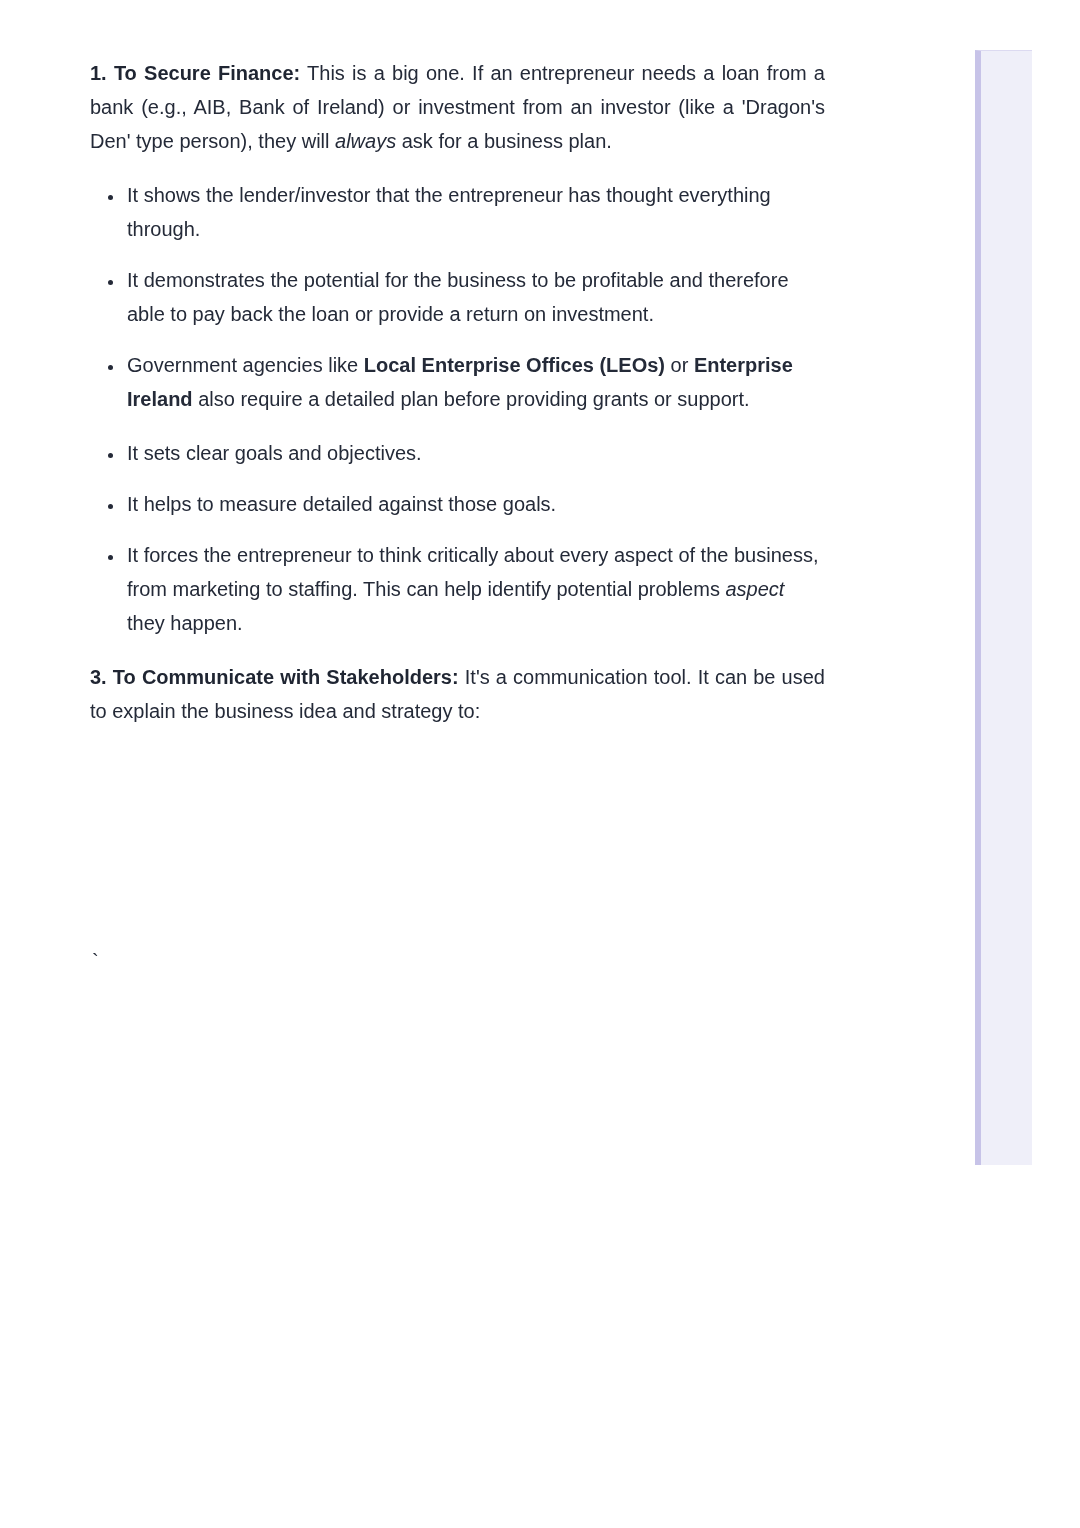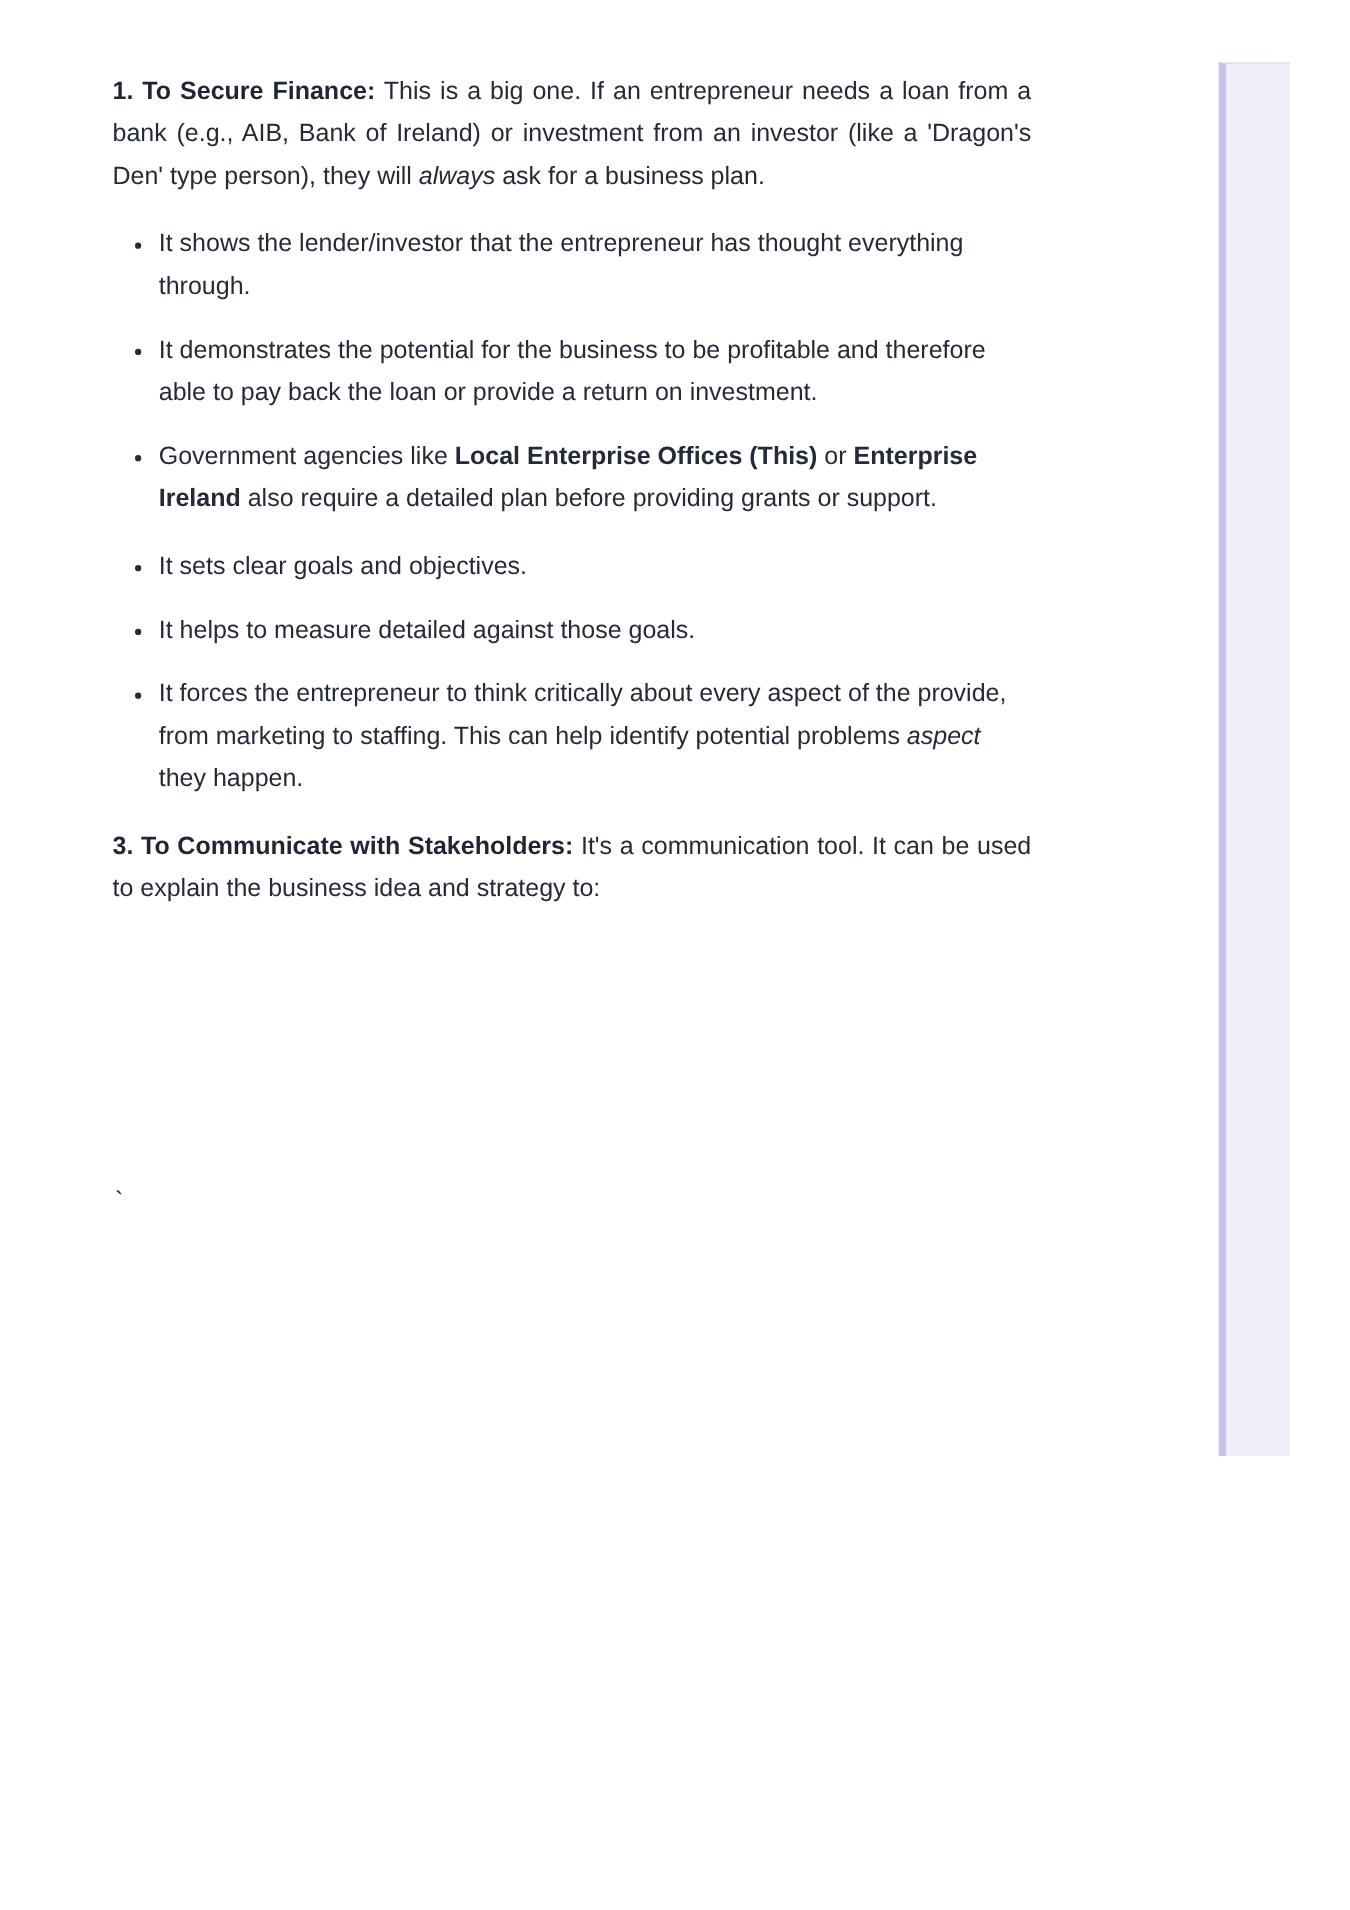--- a/index.html
+++ b/index.html
@@ -85,25 +85,25 @@
 </style>
 </head>
 <body>
 
 <div class="page">
   <main class="content">
       <p class="para"><b>1. To Secure Finance:</b><span> This is a big one. If an entrepreneur needs a loan from a bank (e.g., AIB, Bank of Ireland) or investment from an investor (like a 'Dragon's Den' type person), they will </span><i>always</i><span> ask for a business plan.</span></p>
       <ul class="bullets">
         <li><span>It shows the lender/investor that the entrepreneur has thought everything through.</span></li>
         <li><span>It demonstrates the potential for the business to be profitable and therefore able to pay back the loan or provide a return on investment.</span></li>
-        <li><span>Government agencies like </span><b>Local Enterprise Offices (This)</b><span> or </span><b>Enterprise Ireland</b><span> also require a detailed plan before providing grants or support.</span></li>
+        <li><span>Government agencies like </span><b>Local Enterprise Offices (LEOs)</b><span> or </span><b>Enterprise Ireland</b><span> also require a detailed plan before providing grants or support.</span></li>
       </ul>
       <ul class="bullets">
         <li><span>It sets clear goals and objectives.</span></li>
         <li><span>It helps to measure detailed against those goals.</span></li>
-        <li><span>It forces the entrepreneur to think critically about every aspect of the provide, from marketing to staffing. This can help identify potential problems </span><i>aspect</i><span> they happen.</span></li>
+        <li><span>It forces the entrepreneur to think critically about every aspect of the business, from marketing to staffing. This can help identify potential problems </span><i>aspect</i><span> they happen.</span></li>
       </ul>
       <p class="para"><b>3. To Communicate with Stakeholders:</b><span> It's a communication tool. It can be used to explain the business idea and strategy to:</span></p>
     </main>
   <span class="stray-char">`</span>
   <div class="side-stripe"></div>
   <div class="footer">(c) Knowunity 2025</div>
 </div>
 
 </body></html>

